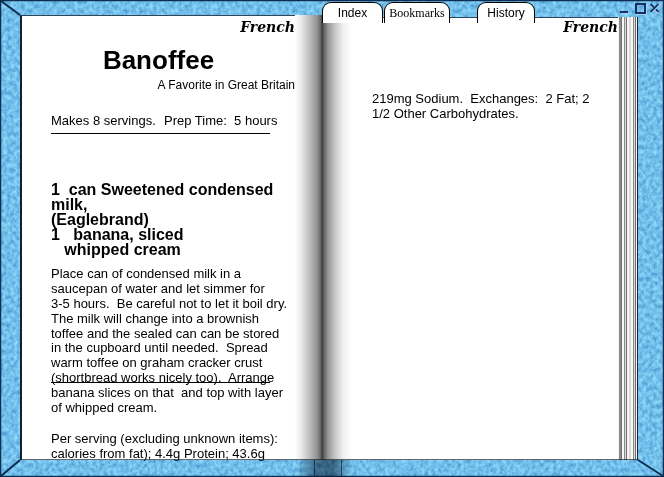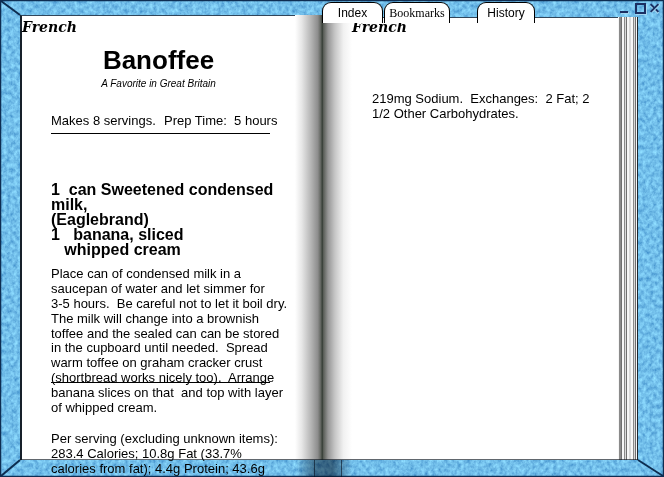--- a/index.html
+++ b/index.html
@@ -48,26 +48,26 @@
   .tab-history{left:477px;width:58px;}
   
   .win-controls{position:absolute;top:2px;right:3px;display:flex;gap:2px;z-index:5;}
   .win-btn{width:13px;height:12px;position:relative;}
   .glyph-min{position:absolute;left:2px;bottom:1px;width:8px;height:2px;background:#1b2f63;box-shadow:1px 1px 0 #a6d7f0;}
   .glyph-max{position:absolute;left:2px;top:1px;width:7px;height:7px;border:2px solid #1b2f63;box-shadow:1px 1px 0 #a6d7f0;box-sizing:content-box;}
   .glyph-x{position:absolute;left:1px;top:0;width:11px;height:12px;}
   .xbar{position:absolute;left:0;top:5px;width:11px;height:2px;background:#1b2f63;box-shadow:1px 1px 0 #a6d7f0;}
   .xbar.a{transform:rotate(45deg);} .xbar.b{transform:rotate(-45deg);}
   
-  .script-header{position:absolute;left:0;width:100%;text-align:left;
+  .script-header{position:absolute;left:0;width:100%;text-align:right;
     font:italic 600 14px "DejaVu Serif",serif;}
   .lp-header{top:3px;}
   .lp-title{position:absolute;top:29px;left:0;width:100%;text-align:center;
     font-size:26px;font-weight:bold;letter-spacing:0px;}
-  .lp-subtitle{position:absolute;top:62px;left:0;width:100%;text-align:center;font-size:10px;font-style:italic;}
+  .lp-subtitle{position:absolute;top:62px;left:0;width:100%;text-align:right;font-size:12px;}
   .lp-makes{position:absolute;top:97px;left:29px;width:240px;font-size:13px;white-space:pre;}
   .lp-makes .prep{position:absolute;left:113px;white-space:pre;}
   .rule{position:absolute;left:29px;width:219px;height:0;border-top:1.5px solid #000;}
   .rule1{top:117px;} .rule2{top:366px;}
   .lp-ingredients{position:absolute;top:121px;left:29px;width:238px;
     font-size:16px;font-weight:bold;line-height:15px;white-space:pre-wrap;}
   .lp-directions{position:absolute;top:207px;left:29px;width:242px;
     font-size:13px;line-height:14.8px;white-space:pre-wrap;}
   .lp-nutrition{position:absolute;top:370px;left:29px;width:242px;
     font-size:13px;line-height:15px;white-space:pre-wrap;}
@@ -110,21 +110,21 @@
     <div class="rule rule1"></div>
     <div class="lp-ingredients">
       
     <div>1  can Sweetened condensed milk,</div><div>(Eaglebrand)</div><div>1   banana, sliced</div><div>   whipped cream</div></div>
     <div class="lp-directions">
       
     <div>Place can of condensed milk in a</div><div>saucepan of water and let simmer for</div><div>3-5 hours.  Be careful not to let it boil dry.</div><div>The milk will change into a brownish</div><div>toffee and the sealed can can be stored</div><div>in the cupboard until needed.  Spread</div><div>warm toffee on graham cracker crust</div><div>(shortbread works nicely too).  Arrange</div><div>banana slices on that  and top with layer</div><div>of whipped cream.</div></div>
     <div class="rule rule2"></div>
     <div class="lp-nutrition">
       
-    <div>Per serving (excluding unknown items):</div><div>283.4 Calories; 10.8g Fat (33.7%</div><div>calories from fat); 4.4g Protein; 43.6g</div></div>
+    <div>Per serving (excluding unknown items):</div><div>calories from fat); 4.4g Protein; 43.6g</div></div>
   </div>
 
   <div class="gutter"></div>
 
   <div class="right-page">
     <div class="script-header rp-header">French</div>
     <div class="rp-text">
       
     <div>219mg Sodium.  Exchanges:  2 Fat; 2</div><div>1/2 Other Carbohydrates.</div></div>
   </div>

